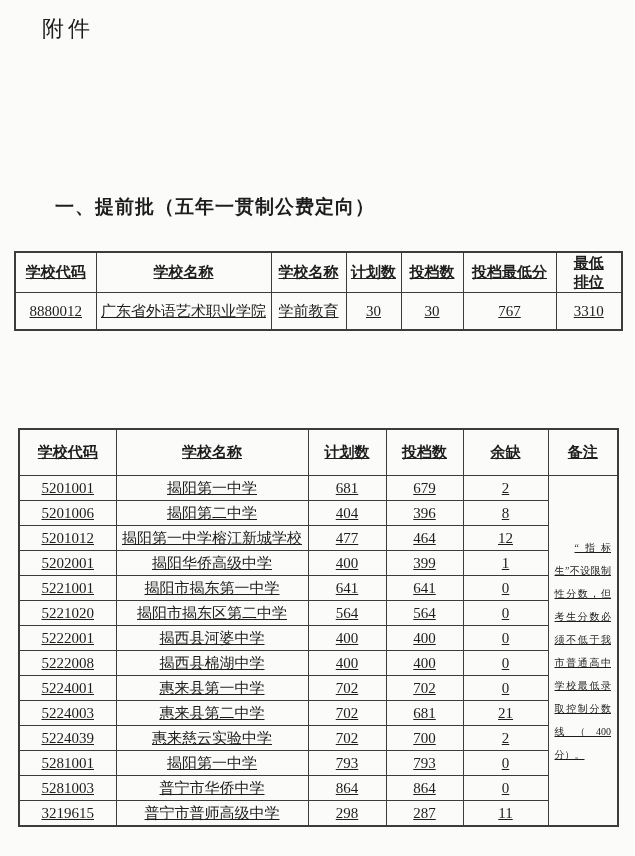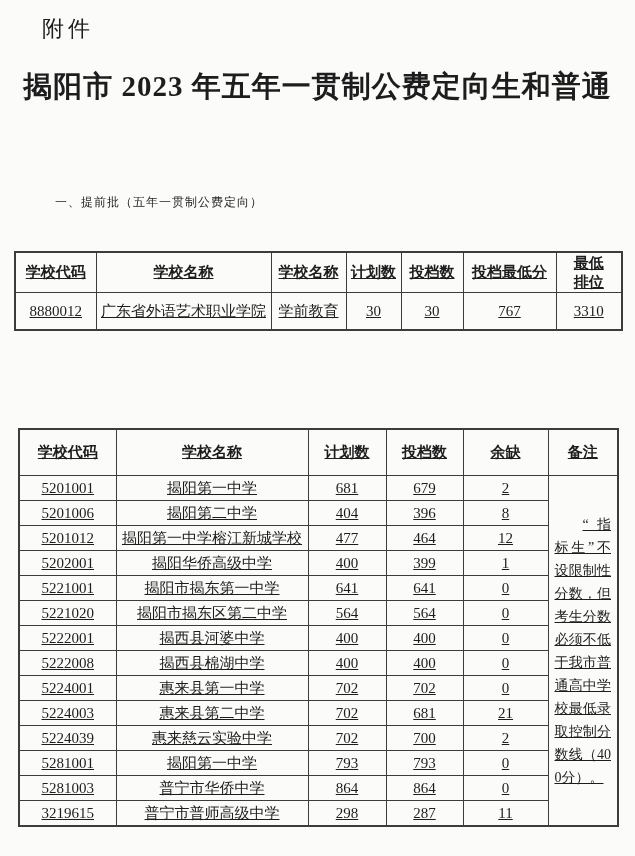--- a/index.html
+++ b/index.html
@@ -24,21 +24,21 @@
   }
   .doc-title{
     position:absolute;left:0;top:66px;width:635px;
     text-align:center;font-weight:700;
     font-size:29px;line-height:40px;
     letter-spacing:1px;
   }
   .section-heading{
     position:absolute;
     font-family:"Liberation Sans","DejaVu Sans",sans-serif;
-    font-weight:400;font-size:12px;letter-spacing:1px;
+    font-weight:700;font-size:19px;letter-spacing:1px;
     white-space:nowrap;
     text-align:right;
   }
   #sec1-heading{left:55px;top:194px;}
   #sec2-heading{left:50px;top:388px;}
 
   table{
     position:absolute;
     border-collapse:collapse;
     table-layout:fixed;
@@ -61,38 +61,37 @@
   }
   #table1{left:14px;top:251px;width:607px;}
   #table1 th{height:39px;}
   #table1 td{height:36px;}
 
   #table2{left:18px;top:428px;width:599px;}
   #table2 th{height:45px;}
   #table2 td{height:24px;}
 
   .remark-cell{
-    font-size:14px;
+    font-size:10px;
     line-height:23px;
     text-align:justify;
     text-indent:2em;
     padding:0 6px;
     word-break:break-all;
     vertical-align:middle;
   }
 </style>
 </head>
 <body>
 
 <div class="page">
 
   <div class="attachment">附件</div>
 
   <div class="doc-title">
-    <div>揭阳市 2023 年五年一贯制公费定向生和普通</div>
   </div>
 
   <div class="section-heading" id="sec1-heading">一、提前批（五年一贯制公费定向）</div>
 
   <table id="table1">
       <colgroup>
         <col style="width: 81px;">
         <col style="width: 175px;">
         <col style="width: 75px;">
         <col style="width: 55px;">

